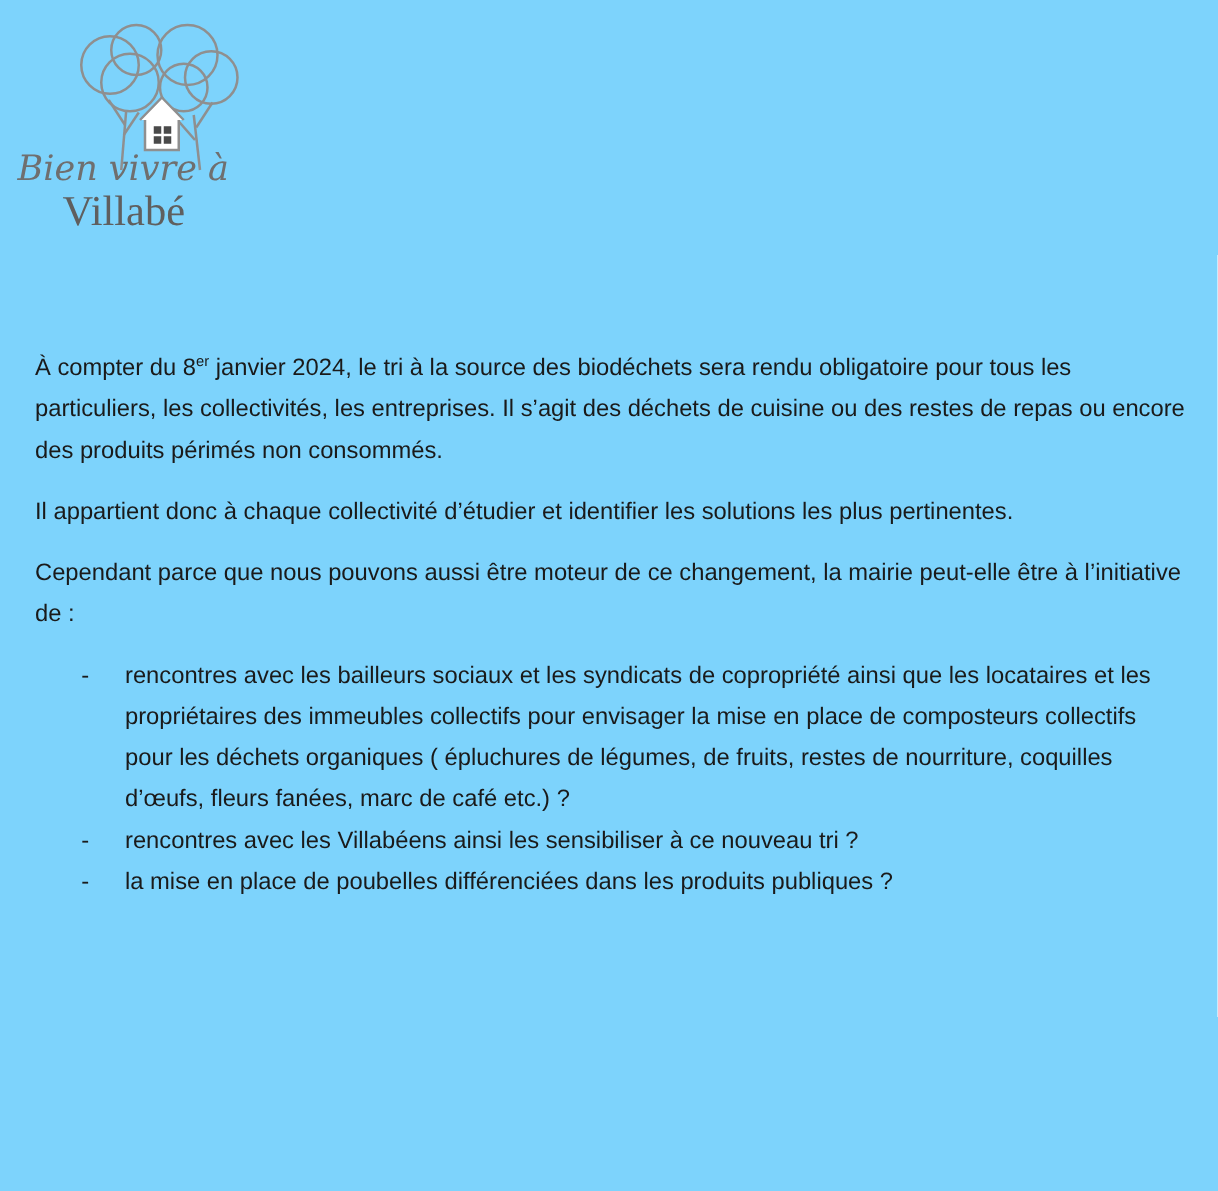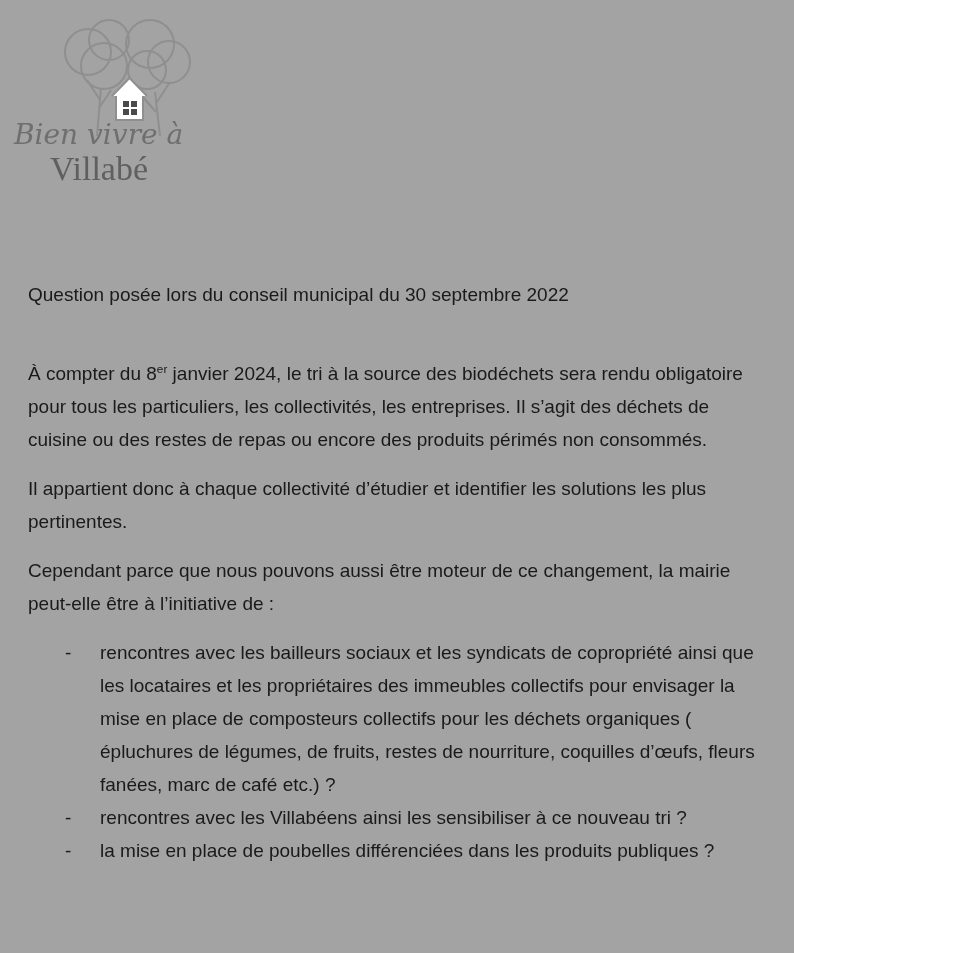--- a/index.html
+++ b/index.html
@@ -1,20 +1,20 @@
 <!DOCTYPE html>
 <html><head>
 <meta charset="utf-8">
 <style>
   html, body { margin: 0; padding: 0; background: #ffffff; }
   .page {
     position: relative;
-    width: 794px;
+    width: 974px;
     height: 953px;
-    background: #a3a3a3;
+    background: #7dd3fc;
     font-family: "Liberation Sans", sans-serif;
     color: #1a1a1a;
     overflow: hidden;
     box-sizing: border-box;
     text-decoration: underline;
   }
   .logo {
     position: absolute;
     top: 4px;
     left: 8px;
@@ -83,21 +83,20 @@
         </g>
       </g>
 
       <text x="6" y="140" font-family="DejaVu Serif, serif" font-style="italic" font-size="28" fill="#6f6f6f">Bien vivre à</text>
       <text x="42" y="176" font-family="Liberation Serif, serif" font-size="34" fill="#5f5f5f">Villabé</text>
     </svg>
   </div>
 
   <div class="content">
 
-    <p class="intro">Question posée lors du conseil municipal du 30 septembre 2022</p>
 
 
     <p class="para"><span>À compter du 8</span><sup>er</sup><span> janvier 2024, le tri à la source des biodéchets sera rendu obligatoire pour tous les particuliers, les collectivités, les entreprises. Il s’agit des déchets de cuisine ou des restes de repas ou encore des produits périmés non consommés.</span></p>
 
     <p class="para">Il appartient donc à chaque collectivité d’étudier et identifier les solutions les plus pertinentes.</p>
 
 
     <p class="para">Cependant parce que nous pouvons aussi être moteur de ce changement, la mairie peut-elle être à l’initiative de :</p>
 
     <ul class="bullets">

